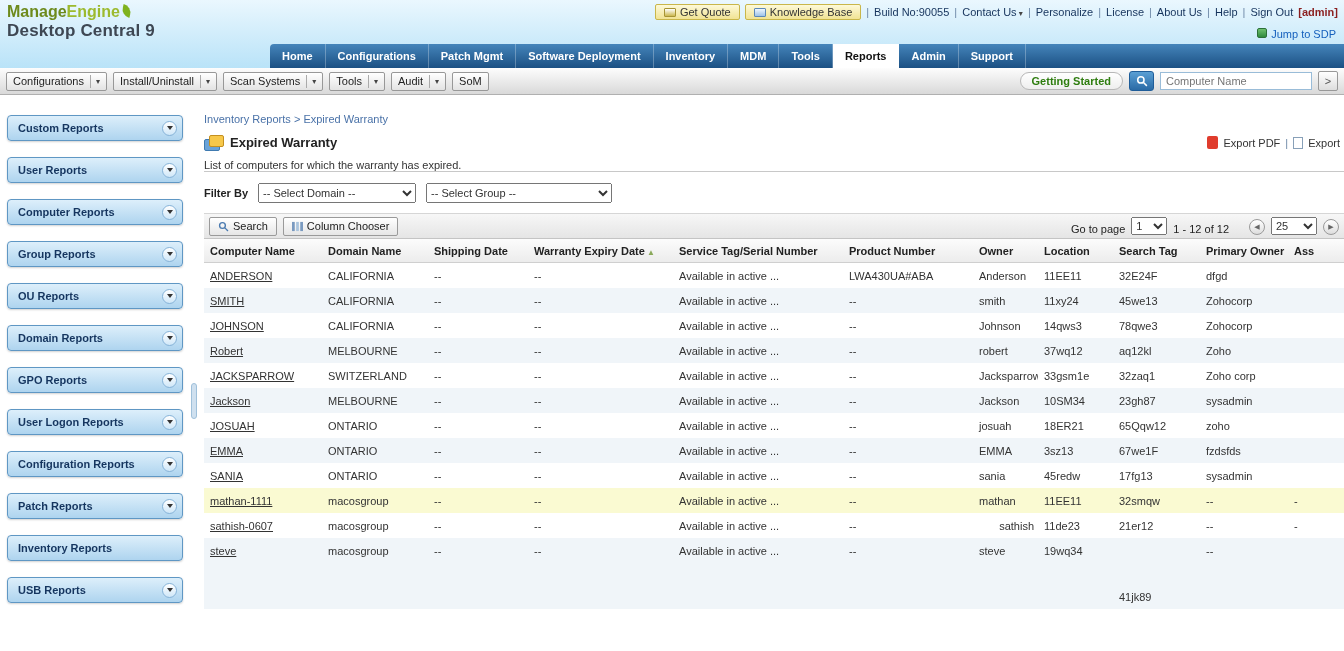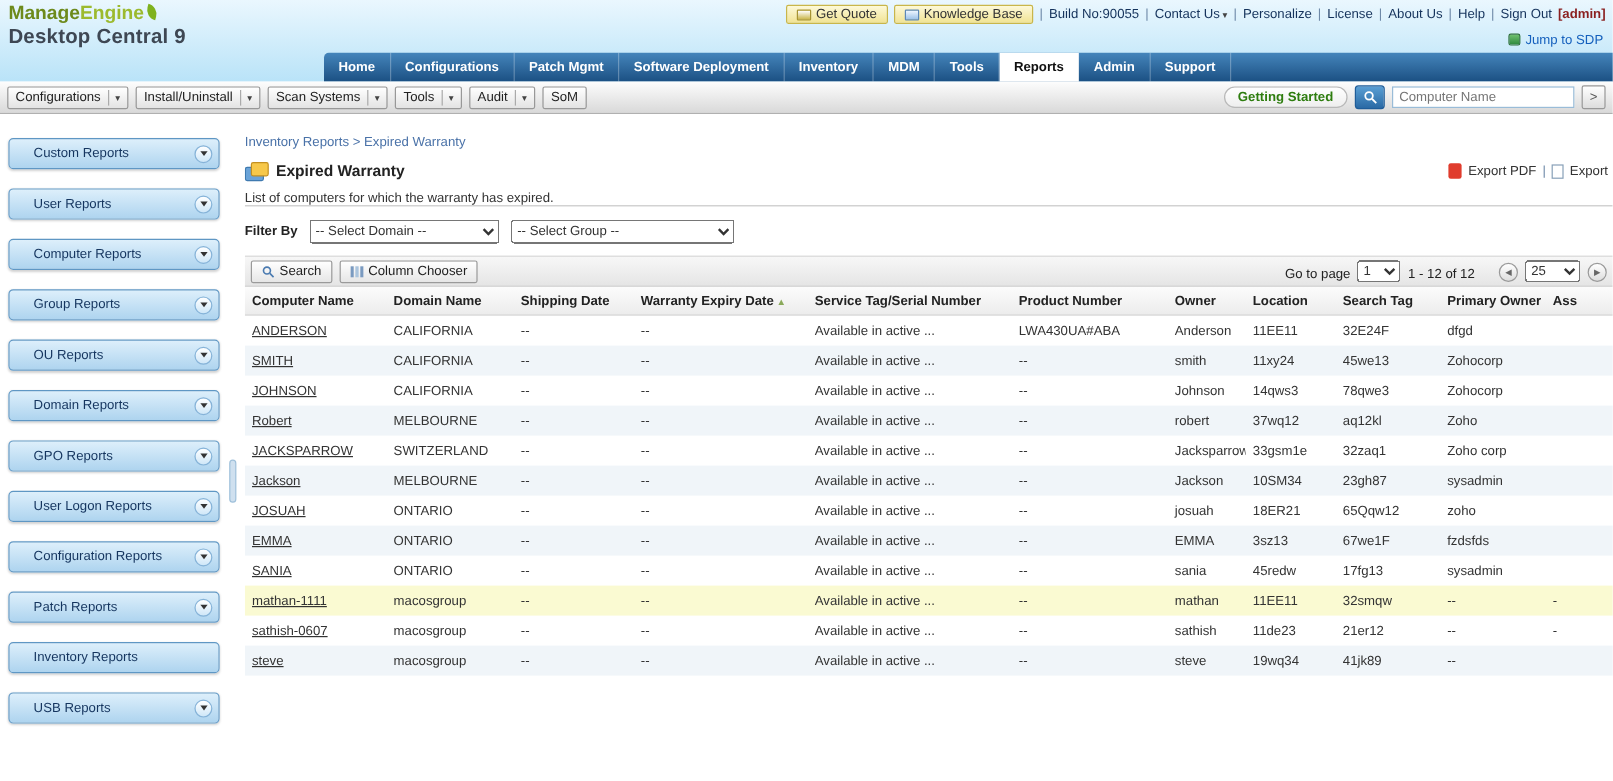--- a/index.html
+++ b/index.html
@@ -36,21 +36,21 @@
   .tb-right { margin-left:auto; display:flex; align-items:center; gap:6px; }
   .getting-started { border:1px solid #b8b8b8; border-radius:10px; background:linear-gradient(#fff,#eee); color:#2e7d0f; font-weight:bold; font-size:11px; padding:2px 11px; cursor:pointer; }
   .search-btn { width:25px; height:20px; background:linear-gradient(#5a9fd4,#2a6aa5); border:1px solid #1f5d99; border-radius:3px; display:flex; align-items:center; justify-content:center; cursor:pointer; }
   .tb-input { width:152px; height:18px; border:1px solid #99bcd8; padding:1px 5px; font-size:11px; color:#444; font-family:"Liberation Sans", sans-serif; }
   .go-btn { width:20px; height:20px; border:1px solid #989898; border-radius:2px; background:linear-gradient(#fff,#ddd); font-size:11px; color:#555; display:flex; align-items:center; justify-content:center; cursor:pointer; }
 
   
   .content { position:relative; height:556px; }
   .sidebar { position:absolute; left:0; top:0; width:196px; padding-top:20px; }
   .side-btn { width:176px; height:26px; margin:0 0 16px 7px; display:flex; align-items:center; justify-content:space-between; padding:0 5px 0 10px; background:linear-gradient(#ddeffb,#aed4ef); border:1px solid #5f97c4; border-radius:4px; box-shadow:0 1px 2px rgba(0,0,0,.18); cursor:pointer; }
-  .side-label { font-size:11px; font-weight:normal; color:#15355f;margin-left:10px; }
+  .side-label { font-size:11px; font-weight:bold; color:#15355f; }
   .side-circle { width:15px; height:15px; border-radius:50%; background:linear-gradient(#fff,#cfe7f8); border:1px solid #86b3d8; display:flex; align-items:center; justify-content:center; }
   .side-tri { width:0; height:0; border:3px solid transparent; border-top:4px solid #333; margin-top:3px; }
   .collapse-grip { position:absolute; left:191px; top:288px; width:6px; height:36px; background:#cfe0ef; border:1px solid #9fc0da; border-radius:3px; cursor:pointer; }
 
   .main { position:absolute; left:204px; top:0; right:0; bottom:0; overflow:hidden; }
   .breadcrumb { margin:18px 0 10px; font-size:11px; color:#4a72a8; }
   .breadcrumb .bc-link { cursor:pointer; }
   .title-row { display:flex; align-items:center; margin-bottom:9px; padding-right:4px; }
   .rpt-icon { position:relative; width:19px; height:15px; }
   .rpt-icon::before { content:''; position:absolute; left:0; top:4px; width:14px; height:10px; background:#6aa3d8; border:1px solid #3f7ab0; border-radius:2px; }
@@ -464,35 +464,35 @@
             <div class="td" style="width: 88px;">--</div>
             <div class="td" style="width: 60px;">-</div>
           </div>
           <div class="row">
             <div class="td" style="width: 118px;"><span class="cname-link">sathish-0607</span></div>
             <div class="td" style="width: 106px;">macosgroup</div>
             <div class="td" style="width: 100px;">--</div>
             <div class="td" style="width: 145px;">--</div>
             <div class="td" style="width: 170px;">Available in active ...</div>
             <div class="td" style="width: 130px;">--</div>
-            <div class="td" style="width: 65px;">sathish</div>
+            <div class="td" style="width: 65px; text-align: right;">sathish</div>
             <div class="td" style="width: 75px;">11de23</div>
             <div class="td" style="width: 87px;">21er12</div>
             <div class="td" style="width: 88px;">--</div>
             <div class="td" style="width: 60px;">-</div>
           </div>
           <div class="row">
             <div class="td" style="width: 118px;"><span class="cname-link">steve</span></div>
             <div class="td" style="width: 106px;">macosgroup</div>
             <div class="td" style="width: 100px;">--</div>
             <div class="td" style="width: 145px;">--</div>
             <div class="td" style="width: 170px;">Available in active ...</div>
             <div class="td" style="width: 130px;">--</div>
             <div class="td" style="width: 65px;">steve</div>
             <div class="td" style="width: 75px;">19wq34</div>
-            <div class="td" style="width: 87px;">41jk89</div>
+            <div class="td" style="width: 87px; margin-top: 46px;">41jk89</div>
             <div class="td" style="width: 88px;">--</div>
             <div class="td" style="width: 60px;"></div>
           </div>
         </div>
     </div>
   </div>
 </div>
 
 </body></html>

